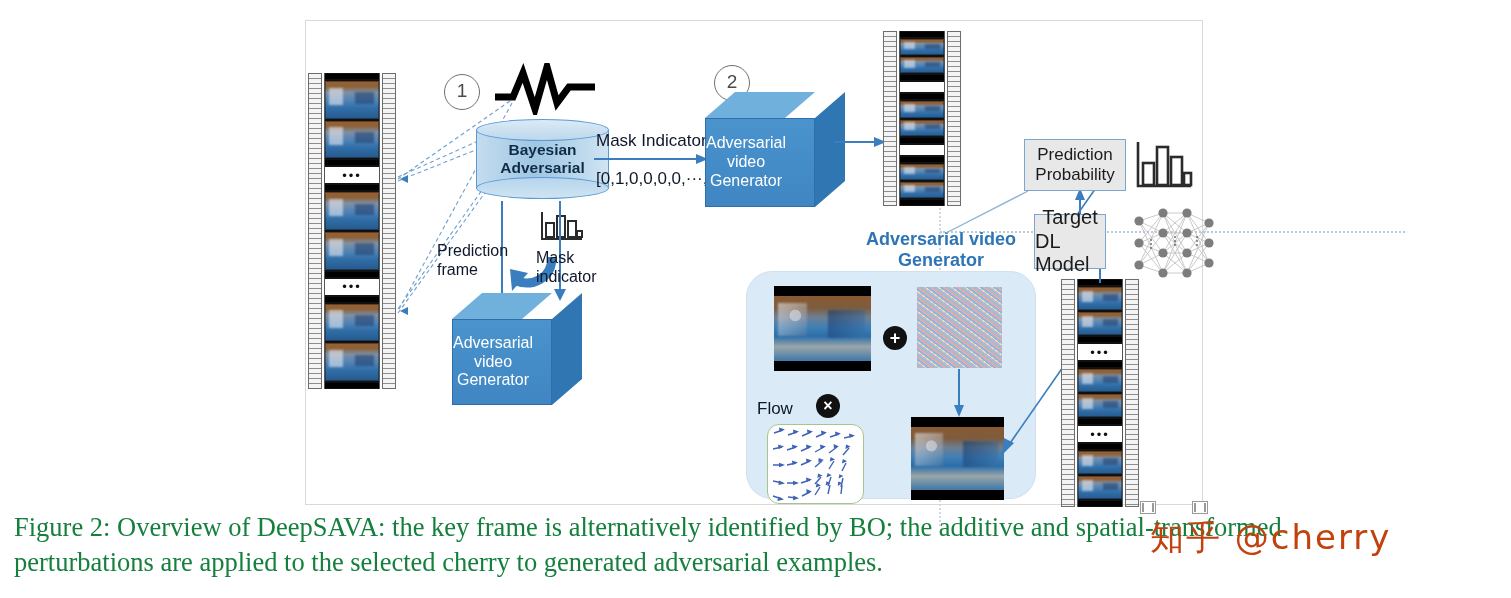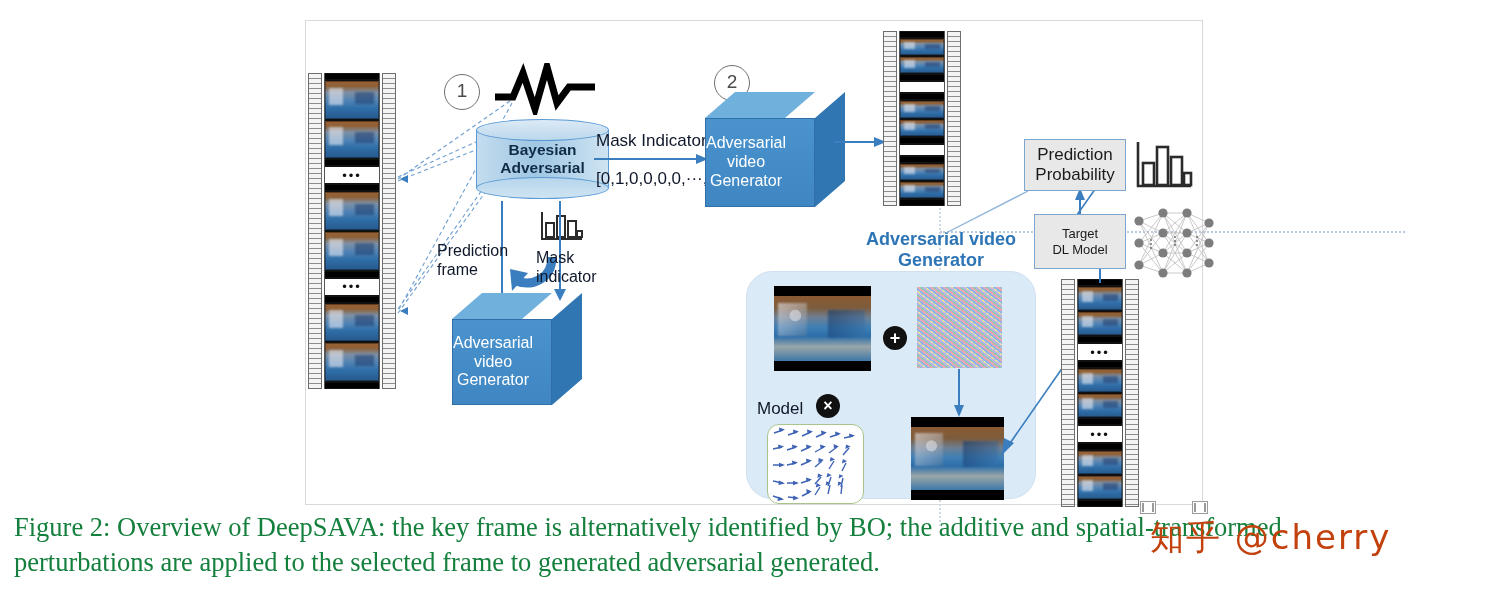--- a/index.html
+++ b/index.html
@@ -378,21 +378,21 @@
     </div>
 
     <div class="noise" style="left:611px;top:266px;width:85px;height:81px;"></div>
 
     <svg style="position:absolute;left:645px;top:348px;width:18px;height:52px;overflow:visible;">
       <line x1="8" y1="0" x2="8" y2="40" stroke="#3a7ebf" stroke-width="2"></line>
       <polygon points="8,48 3,36 13,36" fill="#3a7ebf"></polygon>
     </svg>
 
     <div class="lbl" style="left:451px;top:378px;font-size:17px;">
-      <span>Model</span>
+      <span>Flow</span>
     </div>
 
     <div class="opbadge" style="left:510px;top:373px;width:24px;height:24px;font-size:16px;">
       <span>×</span>
     </div>
 
     <div class="flowbox" style="left:461px;top:403px;width:95px;height:78px;">
       <svg width="95" height="78" style="display:block;">
         <g stroke="#3f63b5" stroke-width="1.5" fill="none">
           <g id="arrows"></g>
@@ -565,21 +565,21 @@
         <div class="frm"></div>
         <div class="frm blk"></div>
       </div>
     </div>
 
     <svg style="position:absolute;left:786px;top:218px;width:18px;height:52px;overflow:visible;">
       <line x1="8" y1="44" x2="8" y2="12" stroke="#3a7ebf" stroke-width="2"></line>
       <polygon points="8,4 3,16 13,16" fill="#3a7ebf"></polygon>
     </svg>
 
-    <div class="pbox" style="left:728px;top:193px;width:92px;height:55px;font-size:13px;">
+    <div class="pbox" style="left:728px;top:193px;width:72px;height:55px;font-size:20px;">
       <span>Target</span>
       <span>DL Model</span>
     </div>
 
     <svg style="position:absolute;left:766px;top:163px;width:18px;height:34px;overflow:visible;">
       <line x1="8" y1="30" x2="8" y2="12" stroke="#3a7ebf" stroke-width="2"></line>
       <polygon points="8,4 3,16 13,16" fill="#3a7ebf"></polygon>
     </svg>
 
     <div class="pbox" style="left:718px;top:118px;width:102px;height:52px;font-size:17px;">
@@ -668,21 +668,21 @@
         <circle cx="68" cy="34" r="1"></circle>
           <circle cx="68" cy="38" r="1"></circle>
           <circle cx="68" cy="42" r="1"></circle>
       </g>
     </svg>
 
   </div>
 
   <div class="caption">
     <div>Figure 2: Overview of DeepSAVA: the key frame is alternatively identified by BO; the additive and spatial-transformed</div>
-    <div>perturbations are applied to the selected frame to generated adversarial generated.</div>
+    <div>perturbations are applied to the selected cherry to generated adversarial examples.</div>
   </div>
 
   <div class="wm-icons">
     <i></i><i></i>
   </div>
   <div class="watermark">知乎 @cherry</div>
 
 </div>
 
 </body></html>

